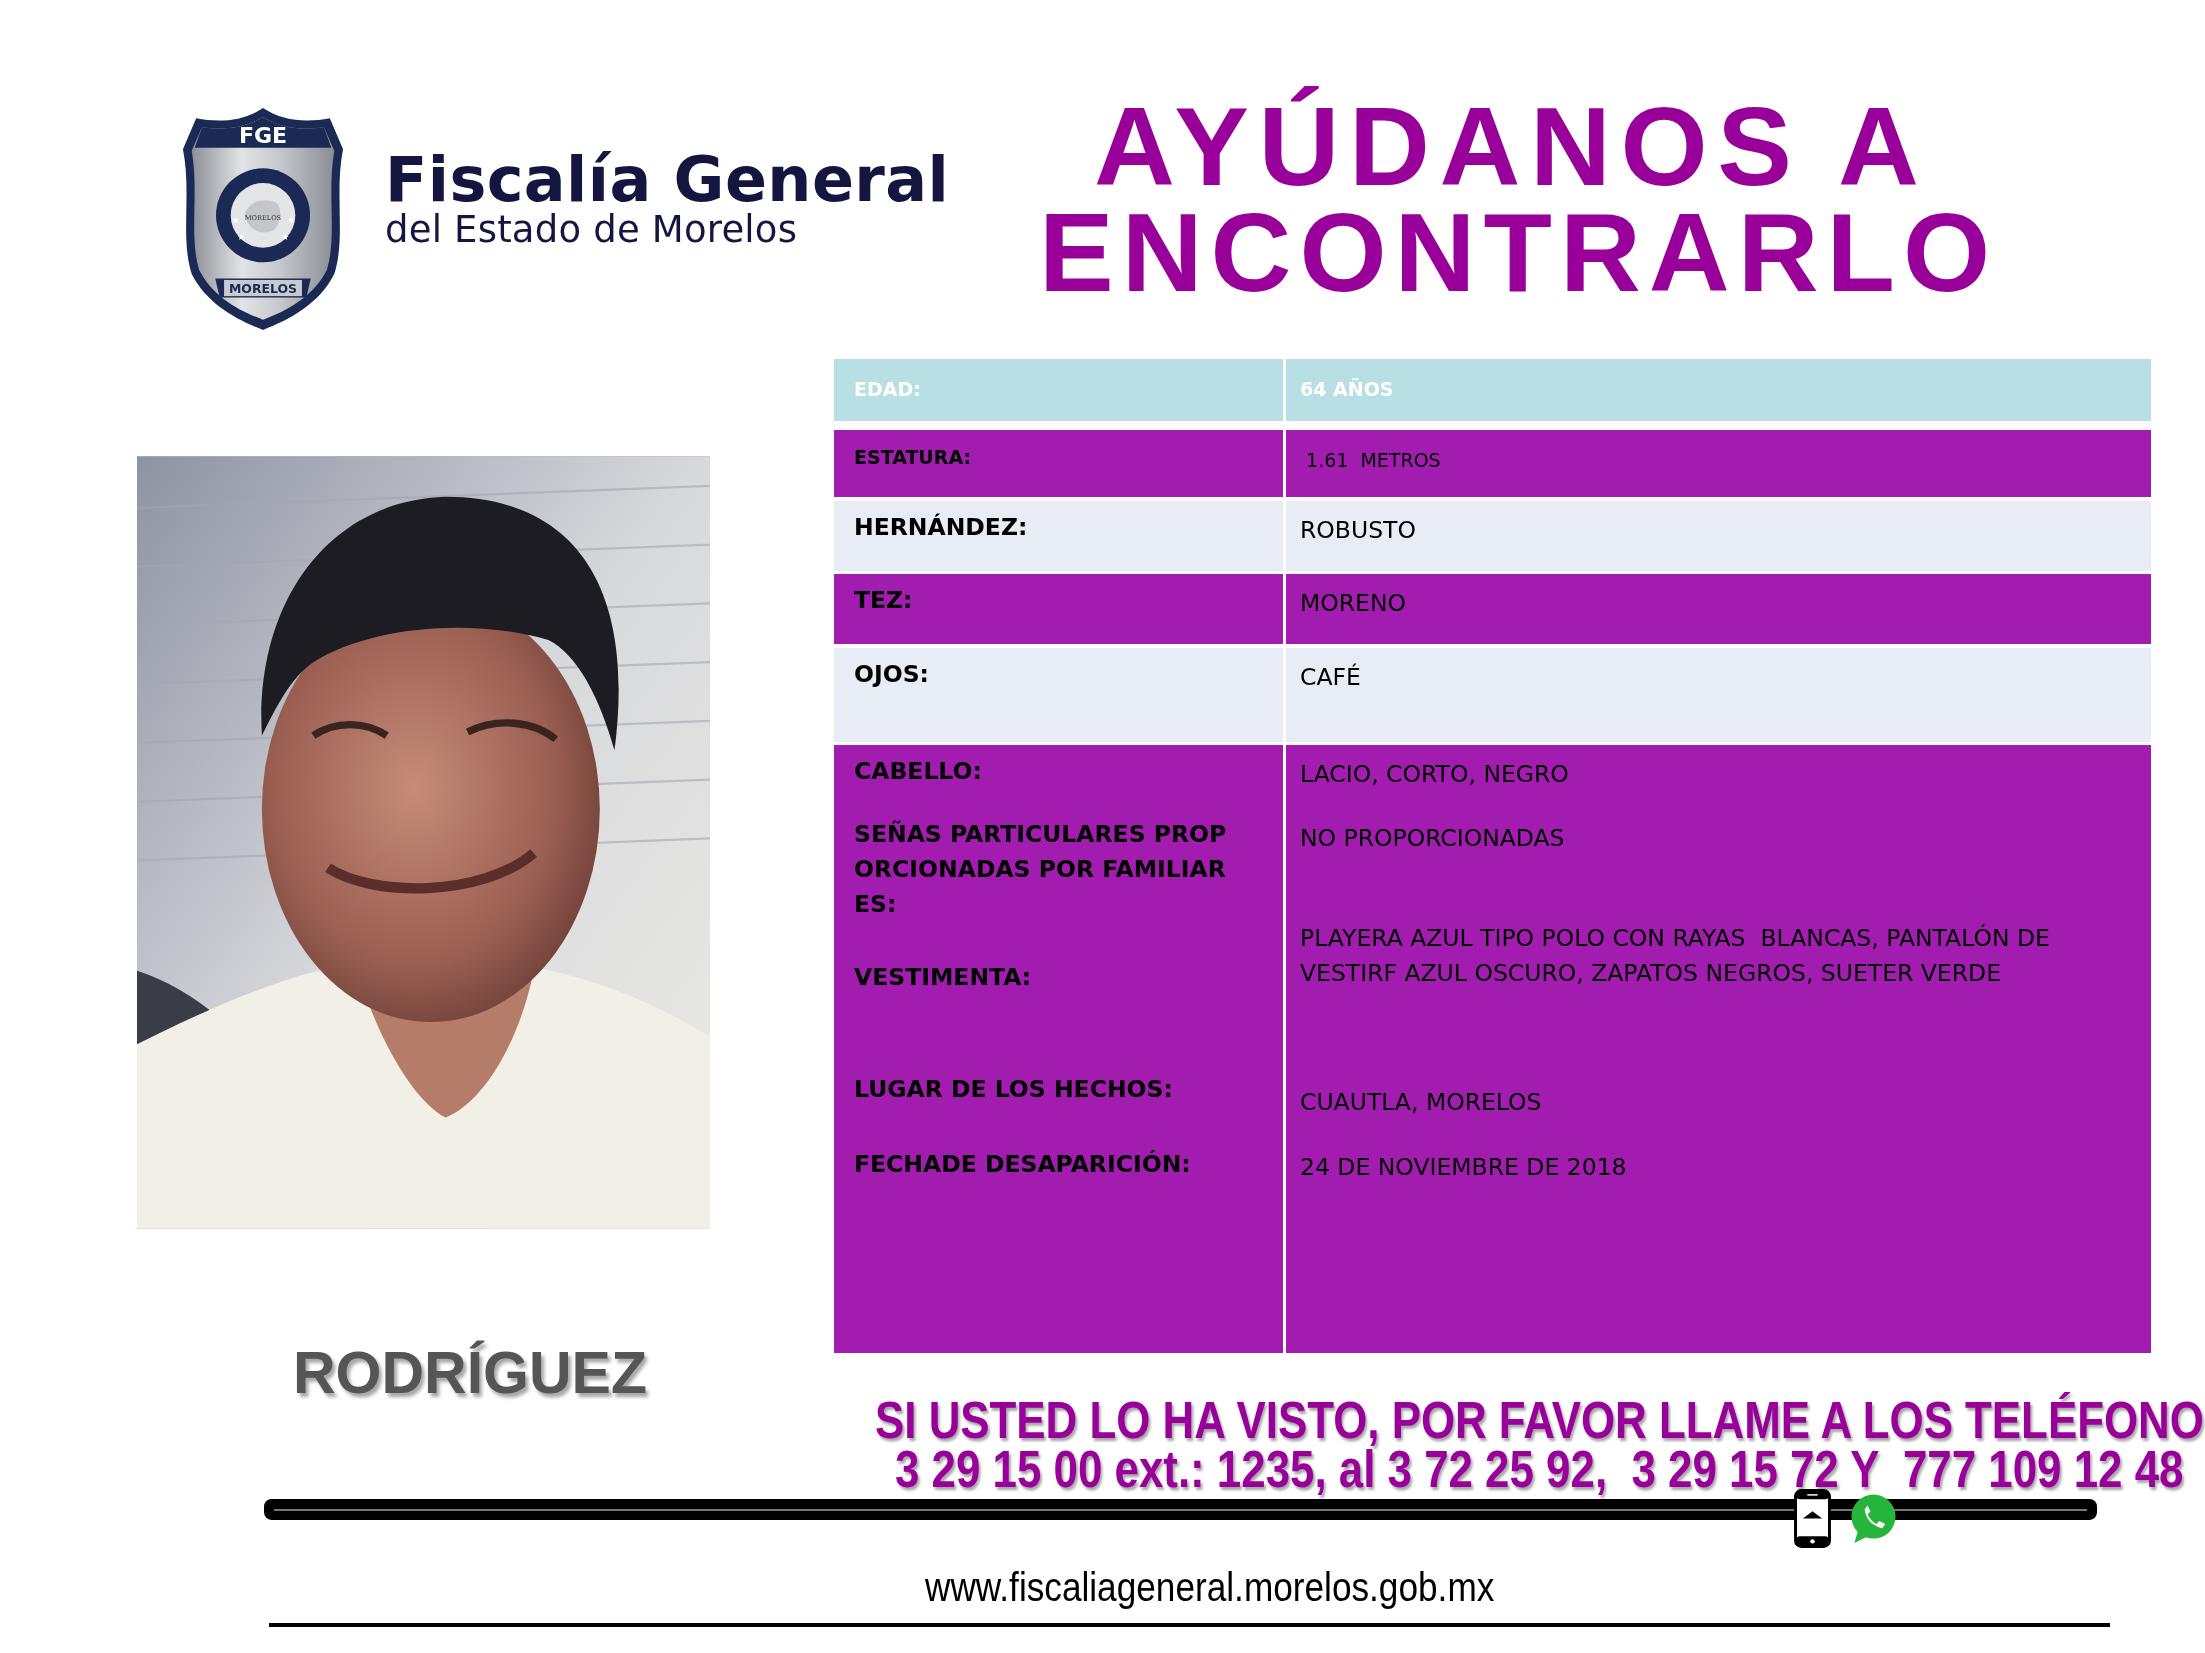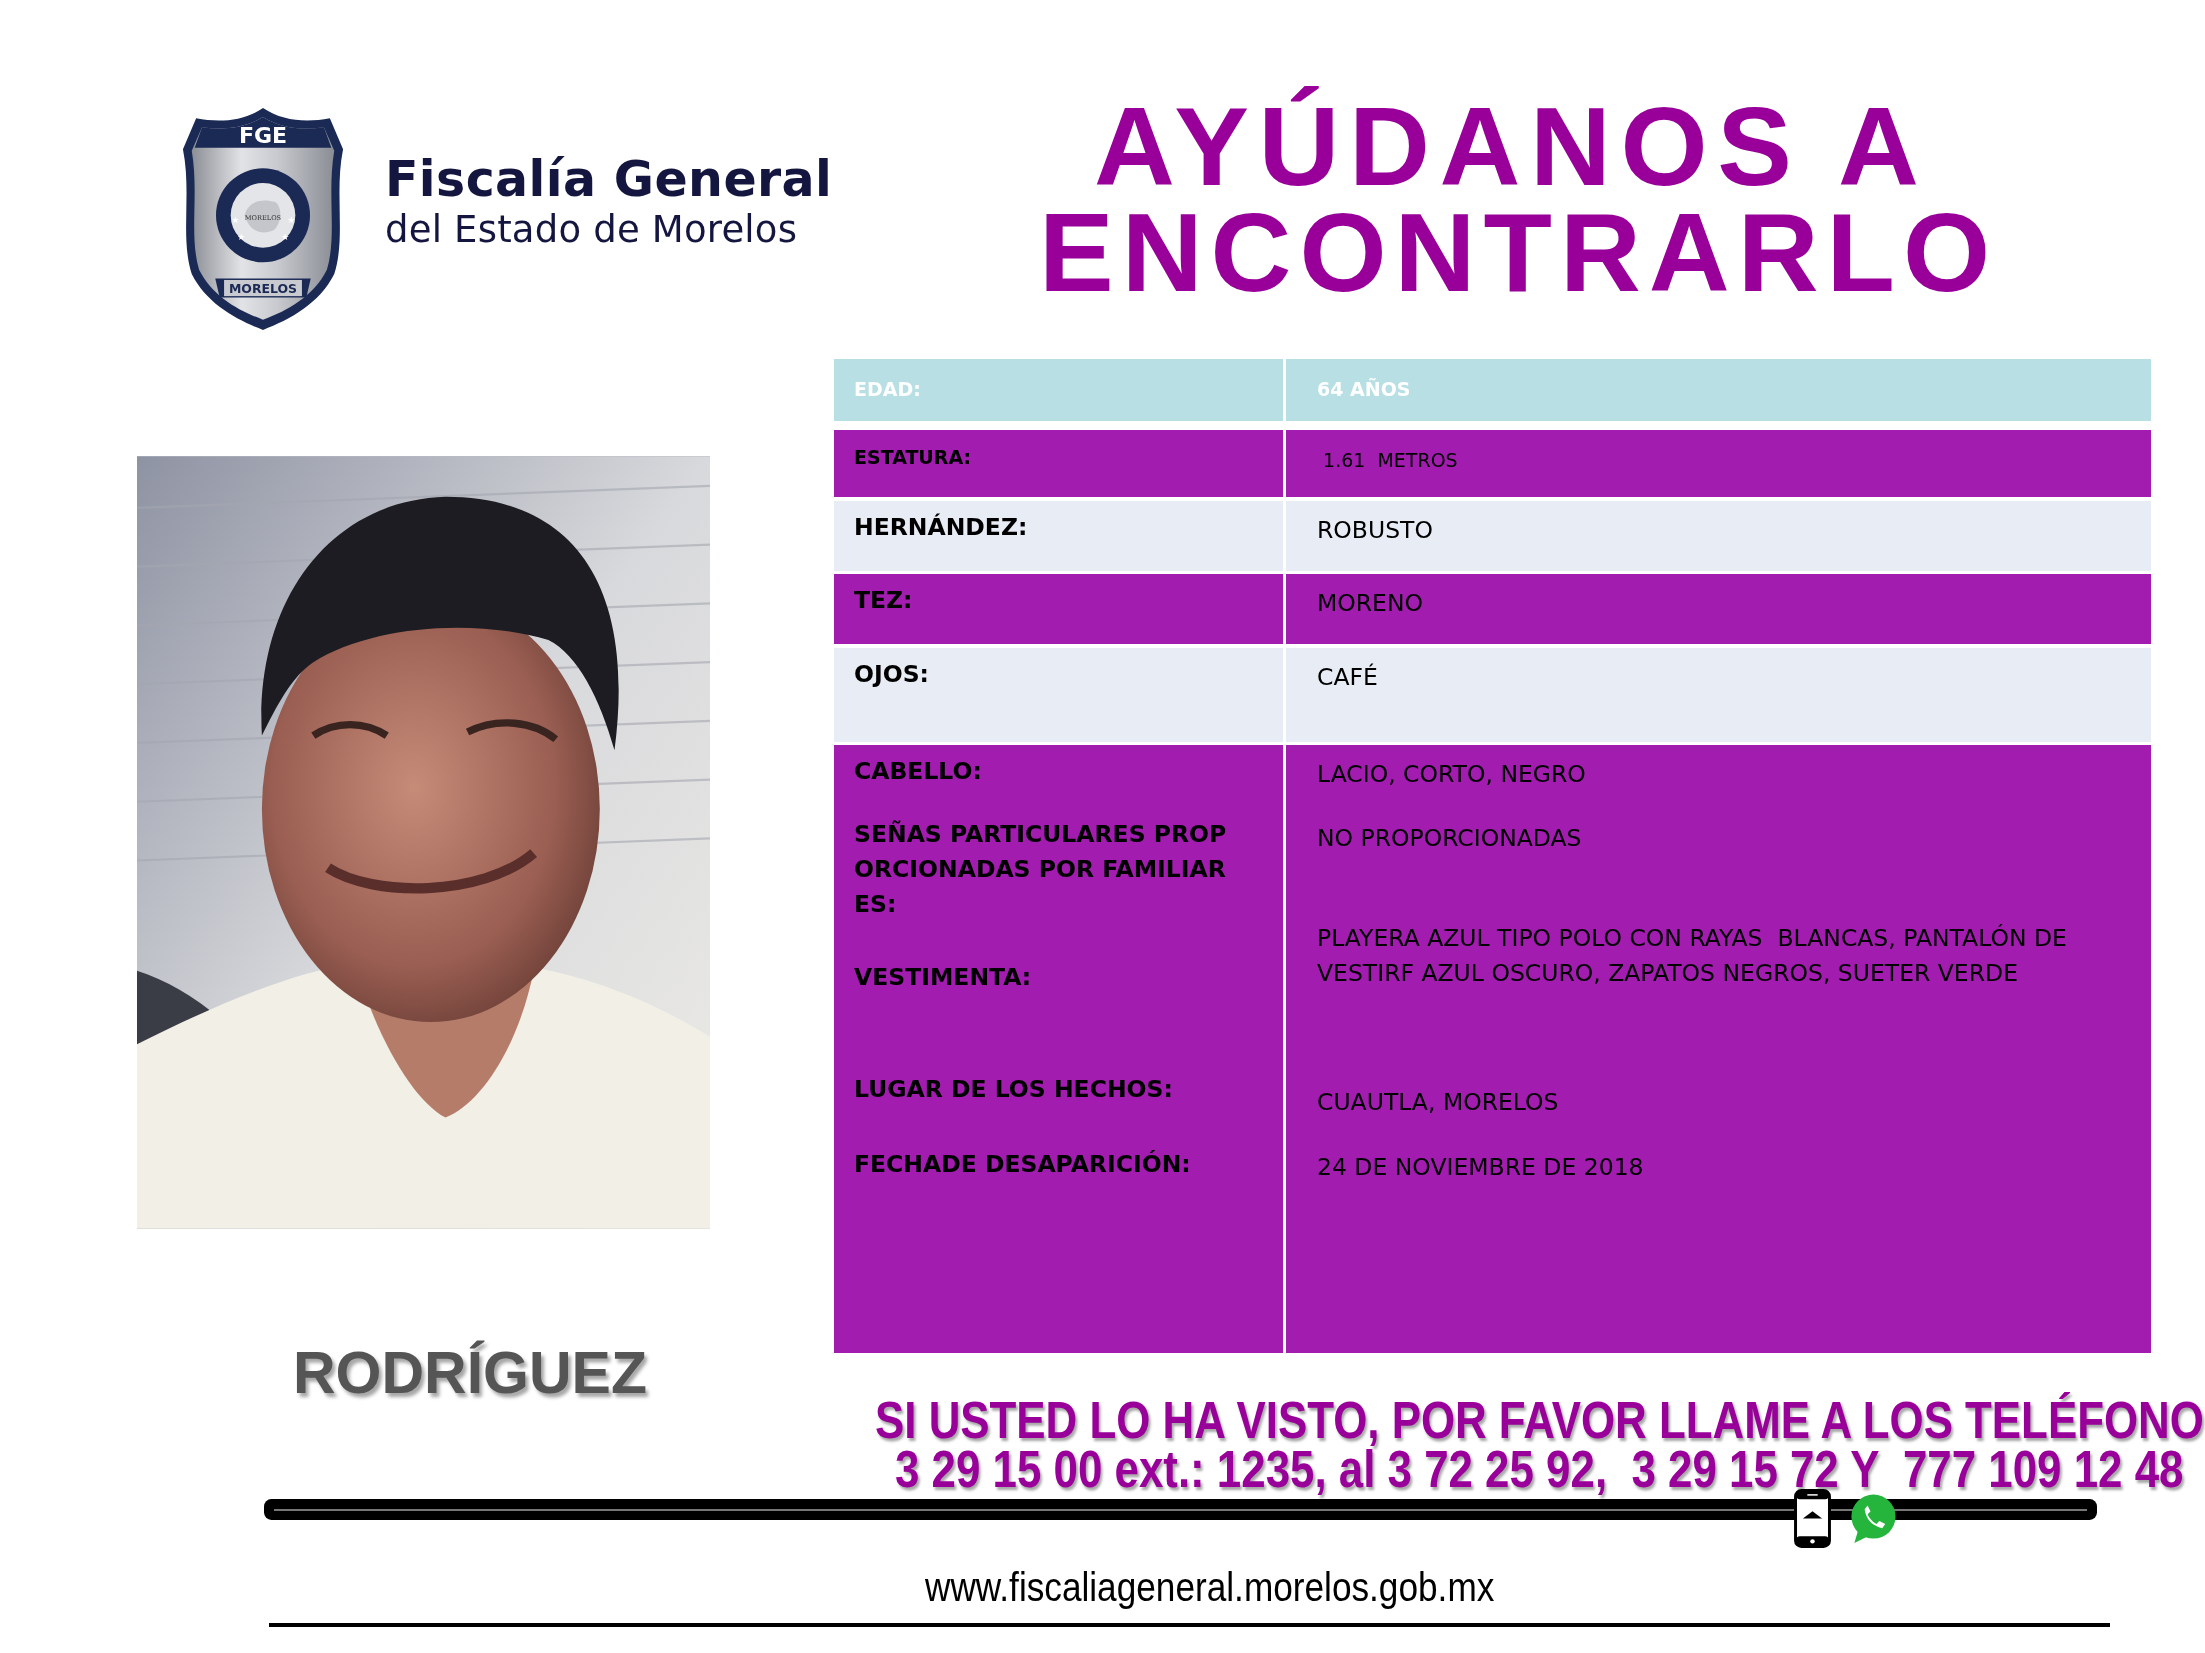--- a/index.html
+++ b/index.html
@@ -2,21 +2,21 @@
 <html style="font-size:11.8px"><head>
 <meta charset="utf-8">
 <style>
   html, body { margin:0; padding:0; }
   body { width:2205px; height:1654px; background:#ffffff; position:relative; overflow:hidden; font-family:"Liberation Sans", sans-serif; }
   .abs { position:absolute; }
 
   
   #badge { left:180px; top:105px; width:166px; height:228px; }
   #org-name { left:385px; top:151px; color:#14163f; font-family:"DejaVu Sans", sans-serif; white-space:nowrap; }
-  #org-name .l1 { font-weight:bold; font-size:49px; line-height:57px; letter-spacing:0.4px; }
+  #org-name .l1 { font-weight:bold; font-size:62px; line-height:57px; letter-spacing:0.4px; }
   #org-name .l2 { font-size:37px; line-height:43px; letter-spacing:0.2px; }
 
   
   .title-line { color:#990099; font-weight:bold; font-size:112px; line-height:112px; white-space:nowrap; font-family:"Liberation Sans", sans-serif; }
   #title-1 { left:1094px; top:63px; letter-spacing:9.6px;margin-top:28px; }
   #title-2 { left:1039px; top:197px; letter-spacing:8px; }
 
   
   #photo { left:137px; top:456px; width:573px; height:773px; overflow:hidden; background:#b9bcc4; }
 
@@ -26,21 +26,21 @@
   
   #details-table { left:834px; top:359px; width:1317px; height:760px; }
   .trow { position:absolute; left:0; width:1317px; }
   .tcell-label, .tcell-value { position:absolute; top:0; bottom:0; }
   .tcell-label { left:0; width:449px; }
   .tcell-value { left:452px; right:0; }
   .row-teal { background:#b8dfe3; }
   .row-lav { background:#a21caf; }
   .row-light { background:#e8ecf4; }
   .lbl { position:absolute; left:20px; font-family:"DejaVu Sans", sans-serif; font-weight:bold; color:#000; font-size:23.5px; line-height:34px; white-space:nowrap; }
-  .val { position:absolute; left:31px; font-family:"DejaVu Sans", sans-serif; color:#000; font-size:23.5px; line-height:34px; white-space:nowrap; }
+  .val { position:absolute; left:14px; font-family:"DejaVu Sans", sans-serif; color:#000; font-size:23.5px; line-height:34px; white-space:nowrap; }
   .small { font-size:19px; }
   .white { color:#ffffff; }
 
   
   .contact-line { color:#990099; font-weight:bold; font-size:51px; line-height:51px; white-space:nowrap; text-shadow:2.2px 2.9px 2.9px rgba(0,0,0,0.35); font-family:"Liberation Sans", sans-serif; transform-origin:left top; }
   #contact-1 { left:875px; top:1395px; transform:scaleX(0.86); }
   #contact-2 { left:895px; top:1444px; transform:scaleX(0.86); }
 
   #black-bar { left:264px; top:1499px; width:1833px; height:21px; background:#000; border-radius:7.4px; }
   #black-bar .inner { position:absolute; left:10.3px; right:10.3px; top:10.3px; height:1.5px; background:#777; }

